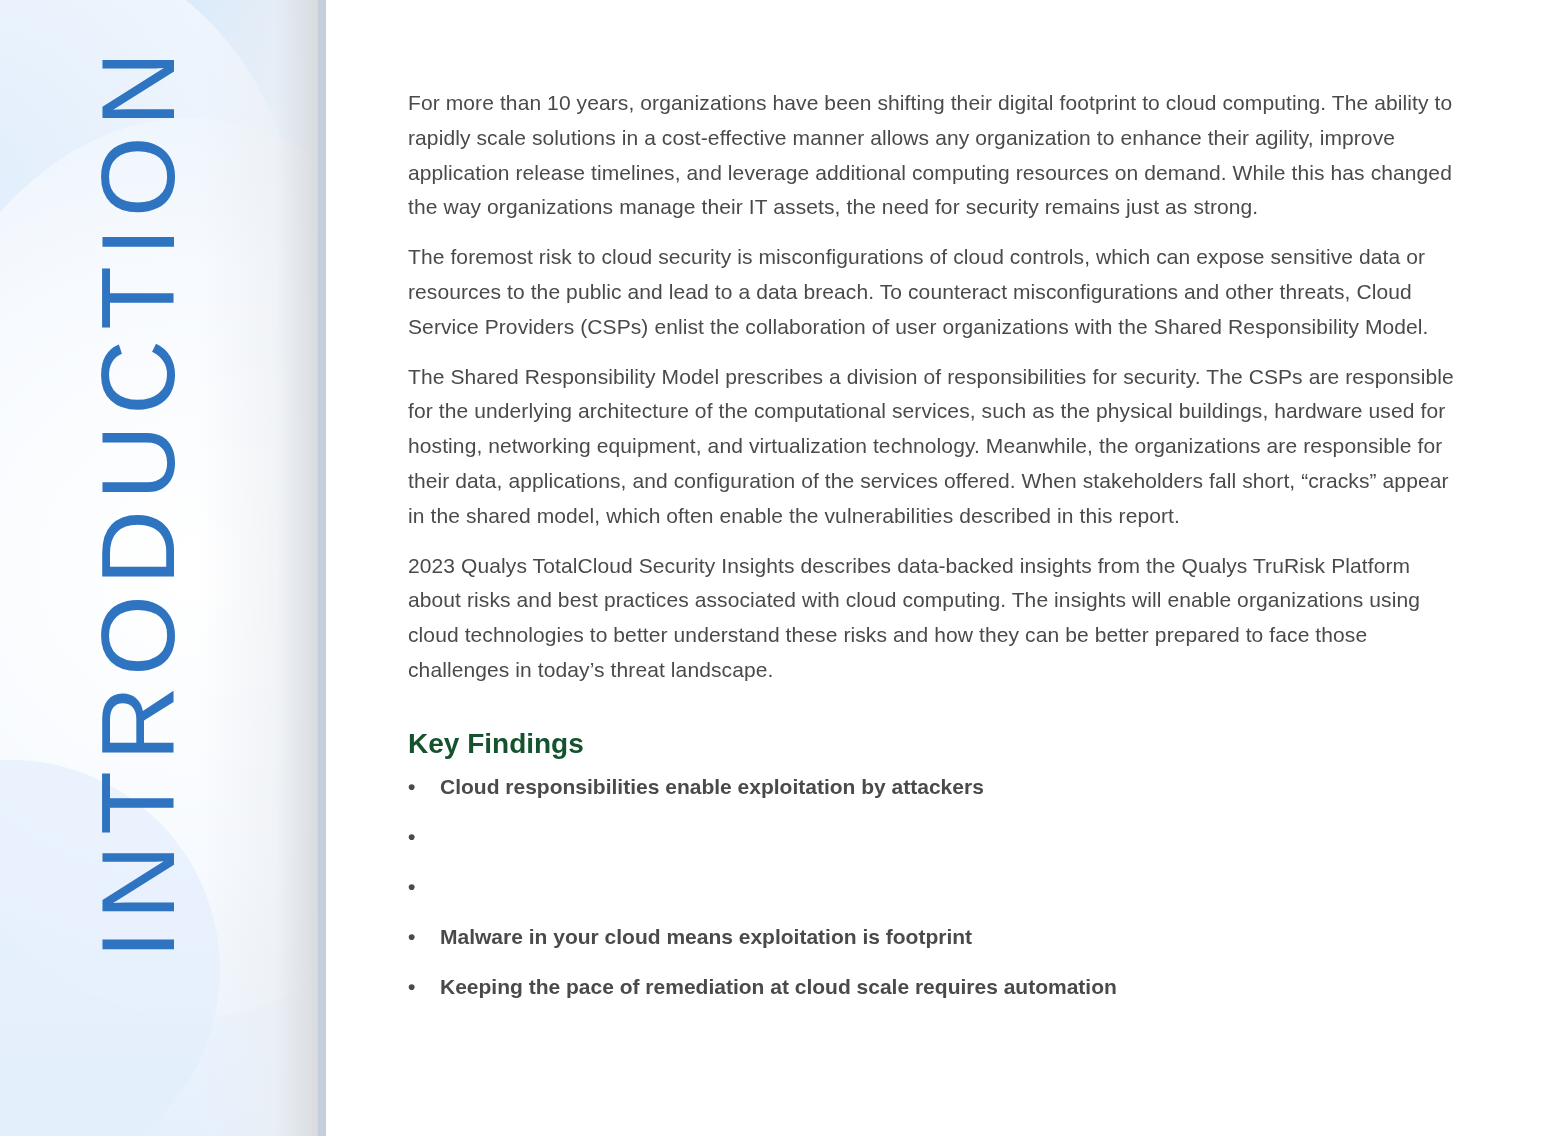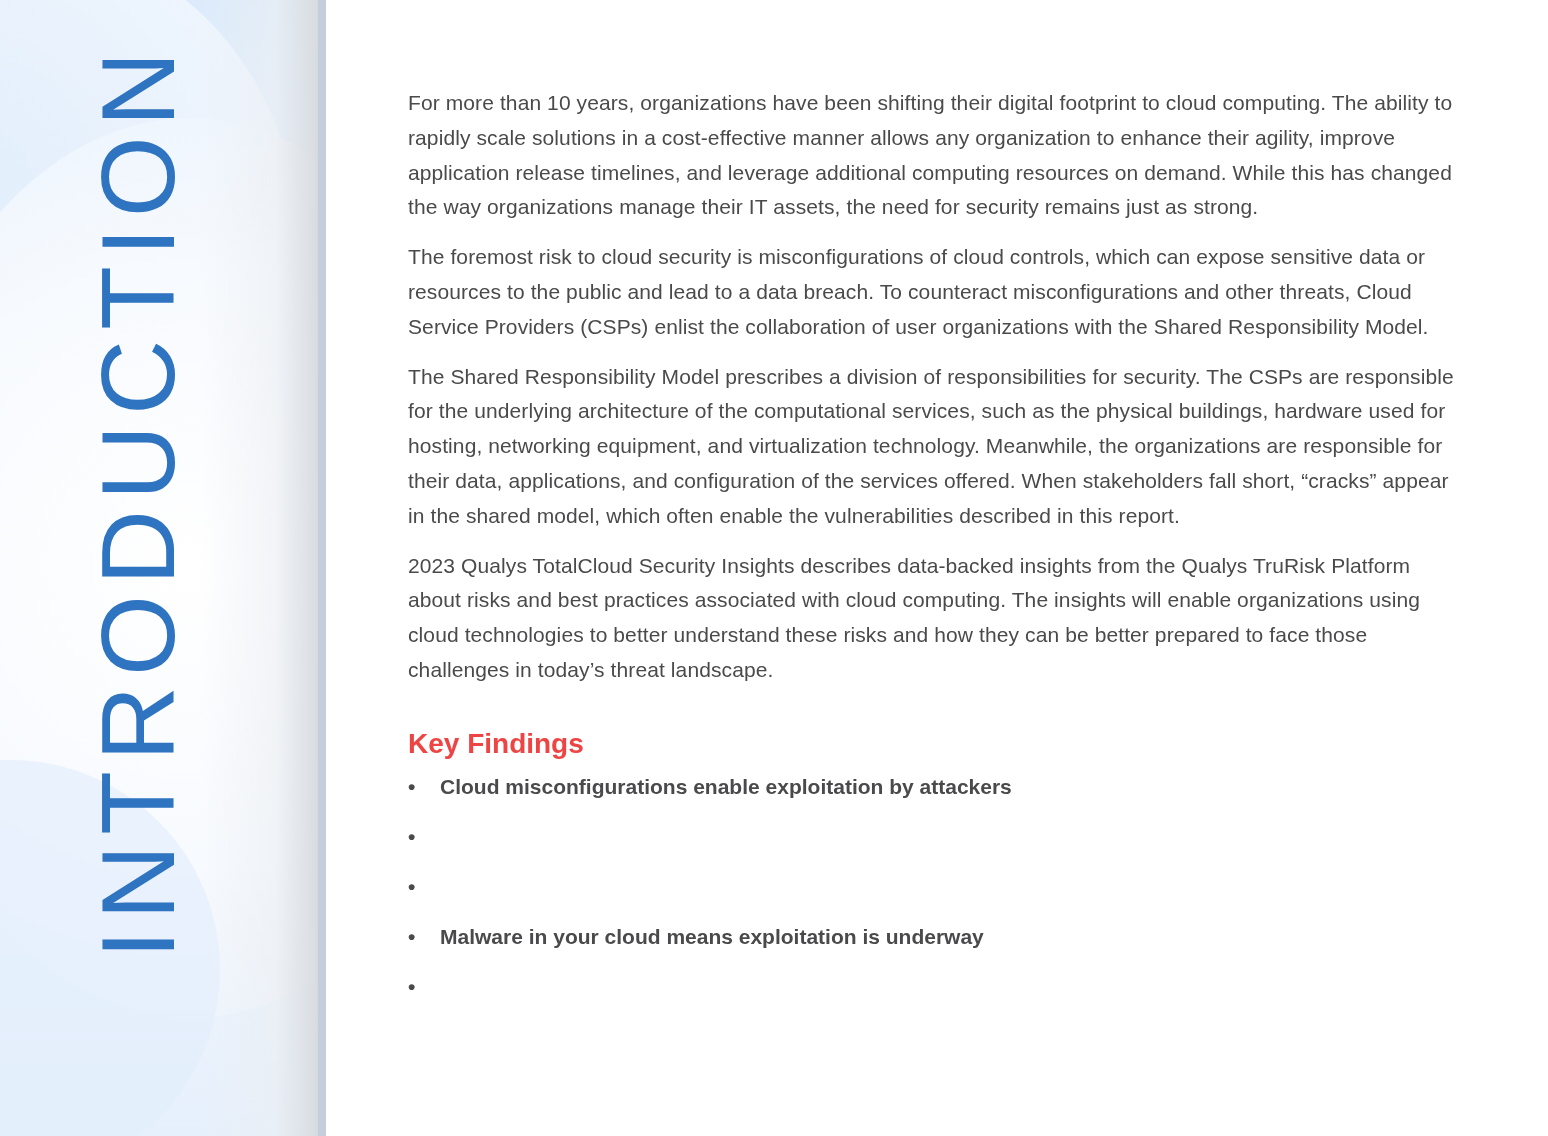--- a/index.html
+++ b/index.html
@@ -12,21 +12,21 @@
     background: radial-gradient(circle at 50% 50%, #ffffff 0%, #f7fafe 55%, rgba(234,243,253,0.9) 100%); }
   .sidebar .c3 { position:absolute; left:-200px; top:760px; width:420px; height:420px; border-radius:50%;
     background: rgba(226,238,252,0.7); }
   .sidebar .strip { position:absolute; left:200px; top:0; width:126px; height:1136px;
     background: linear-gradient(90deg, rgba(255,255,255,0) 0%, rgba(235,238,242,0.6) 60%, #d9dde2 92%, #c6d0da 100%); }
   .sidebar .edge { position:absolute; left:318px; top:0; width:8px; height:1136px; background:#c4cfdb; }
   .vtitle { position:absolute; left:138px; top:500px; transform:translate(-50%,-50%) rotate(-90deg);
     white-space:nowrap; color:#2e74c0; font-size:104px; font-weight:400; letter-spacing:10px; line-height:1; }
   .main { position:absolute; left:408px; top:86px; width:1050px; color:#4a4a4c; }
   .main p { margin:0 0 15px 0; font-size:21px; line-height:34.8px; letter-spacing:0.1px; }
-  .kf-title { margin:38px 0 10px 0; color:#ef4444; font-size:28px; font-weight:700; line-height:36px; }
+  .kf-title { margin:38px 0 10px 0; color:#14532d; font-size:28px; font-weight:700; line-height:36px; }
   ul.findings { list-style:none; margin:0; padding:0; }
   ul.findings li { position:relative; padding-left:32px; font-size:21px; font-weight:700; color:#4a4a4c; height:50px; line-height:30px; }
   ul.findings li .bullet { position:absolute; left:0; top:0; }
 </style>
 </head>
 <body>
 
 <div class="sidebar">
   <div class="c1"></div>
   <div class="c2"></div>
@@ -37,19 +37,19 @@
 </div>
 
 <div class="main">
   <p>For more than 10 years, organizations have been shifting their digital footprint to cloud computing. The ability to rapidly scale solutions in a cost-effective manner allows any organization to enhance their agility, improve application release timelines, and leverage additional computing resources on demand. While this has changed the way organizations manage their IT assets, the need for security remains just as strong.</p>
   <p>The foremost risk to cloud security is misconfigurations of cloud controls, which can expose sensitive data or resources to the public and lead to a data breach. To counteract misconfigurations and other threats, Cloud Service Providers (CSPs) enlist the collaboration of user organizations with the Shared Responsibility Model.</p>
   <p>The Shared Responsibility Model prescribes a division of responsibilities for security. The CSPs are responsible for the underlying architecture of the computational services, such as the physical buildings, hardware used for hosting, networking equipment, and virtualization technology. Meanwhile, the organizations are responsible for their data, applications, and configuration of the services offered. When stakeholders fall short, “cracks” appear in the shared model, which often enable the vulnerabilities described in this report.</p>
   <p>2023 Qualys TotalCloud Security Insights describes data-backed insights from the Qualys TruRisk Platform about risks and best practices associated with cloud computing. The insights will enable organizations using cloud technologies to better understand these risks and how they can be better prepared to face those challenges in today’s threat landscape.</p>
 
   <div class="kf-title">Key Findings</div>
   <ul class="findings">
-    <li><span class="bullet">•</span><span>Cloud misconfigurations enable exploitation by attackers</span></li>
+    <li><span class="bullet">•</span><span>Cloud responsibilities enable exploitation by attackers</span></li>
     <li><span class="bullet">•</span></li>
     <li><span class="bullet">•</span></li>
-    <li><span class="bullet">•</span><span>Malware in your cloud means exploitation is underway</span></li>
-    <li><span class="bullet">•</span></li>
+    <li><span class="bullet">•</span><span>Malware in your cloud means exploitation is footprint</span></li>
+    <li><span class="bullet">•</span><span>Keeping the pace of remediation at cloud scale requires automation</span></li>
   </ul>
 </div>
 
 </body></html>

